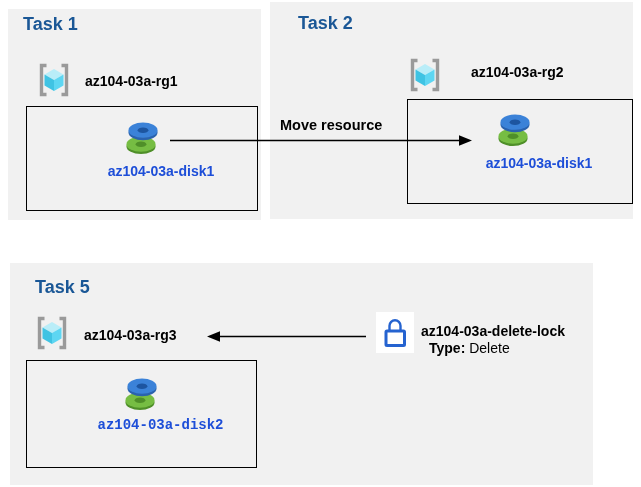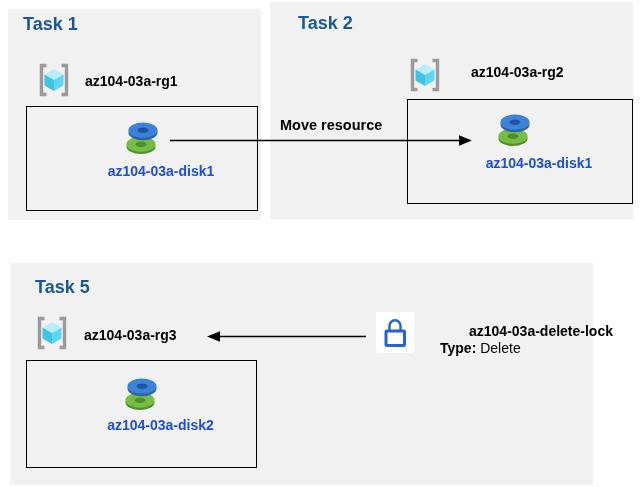--- a/index.html
+++ b/index.html
@@ -71,25 +71,24 @@
   }
   .lock-name {
     position: absolute;
     left: 421px;
     top: 323px;
     font-size: 14px;
     font-weight: bold;
     color: #000000;
     white-space: nowrap;
     line-height: 17px;
-    margin-left: 48px;
   }
   .lock-type {
     position: absolute;
-    left: 440px;
+    left: 429px;
     top: 340px;
     font-size: 14px;
     color: #000000;
     white-space: nowrap;
     line-height: 17px;
   }
   .lock-type .tlabel { font-weight: bold; }
 </style>
 </head>
 <body>
@@ -166,21 +165,21 @@
       <ellipse cx="18" cy="24.2" rx="14.5" ry="7.6" fill="#76bd43"></ellipse>
       <ellipse cx="18" cy="24.2" rx="5.4" ry="2.8" fill="#4f8f29"></ellipse>
       <ellipse cx="20" cy="12.6" rx="14.5" ry="7.6" fill="#2a62ad"></ellipse>
       <ellipse cx="20" cy="10.2" rx="14.5" ry="7.6" fill="#3b82d8"></ellipse>
       <ellipse cx="20" cy="10.2" rx="5.4" ry="2.8" fill="#1d55a0"></ellipse>
     </svg>
   </div>
 
   <div class="disk-label" style="left:26px; top:163px; width:230px;">az104-03a-disk1</div>
   <div class="disk-label" style="left:407px; top:155px; width:224px;">az104-03a-disk1</div>
-  <div class="disk-label" style="left:26px; top:417px; width:229px;">az104-03a-disk2</div>
+  <div class="disk-label" style="left:26px; top:417px; width:229px;font-family:Liberation Mono, monospace;">az104-03a-disk2</div>
 
   <svg class="arrow-svg" style="left:170px; top:134px;" width="302" height="13" viewBox="0 0 302 13">
     <line x1="0" y1="6.5" x2="291" y2="6.5" stroke="#000000" stroke-width="1.6"></line>
     <path d="M302 6.5 L289 1.2 L289 11.8 Z" fill="#000000"></path>
   </svg>
   <div class="move-label" style="left:280px; top:117px;">Move resource</div>
 
   <svg class="arrow-svg" style="left:207px; top:330px;" width="159" height="13" viewBox="0 0 159 13">
     <line x1="159" y1="6.5" x2="11" y2="6.5" stroke="#000000" stroke-width="1.6"></line>
     <path d="M0 6.5 L13 1.2 L13 11.8 Z" fill="#000000"></path>

